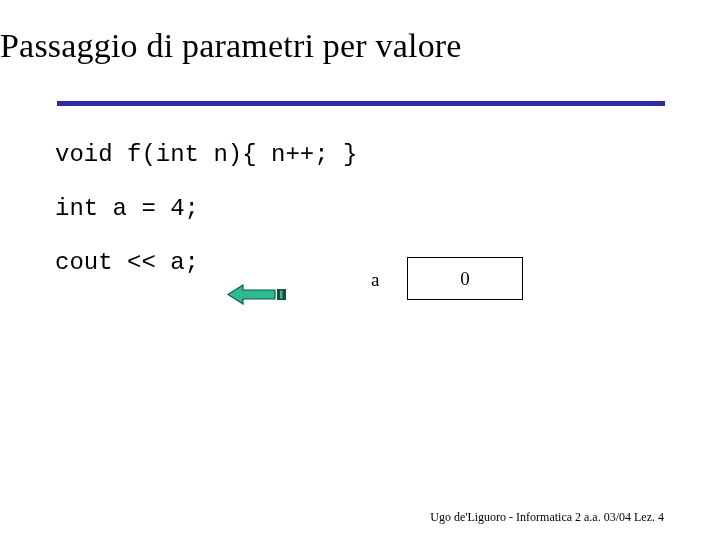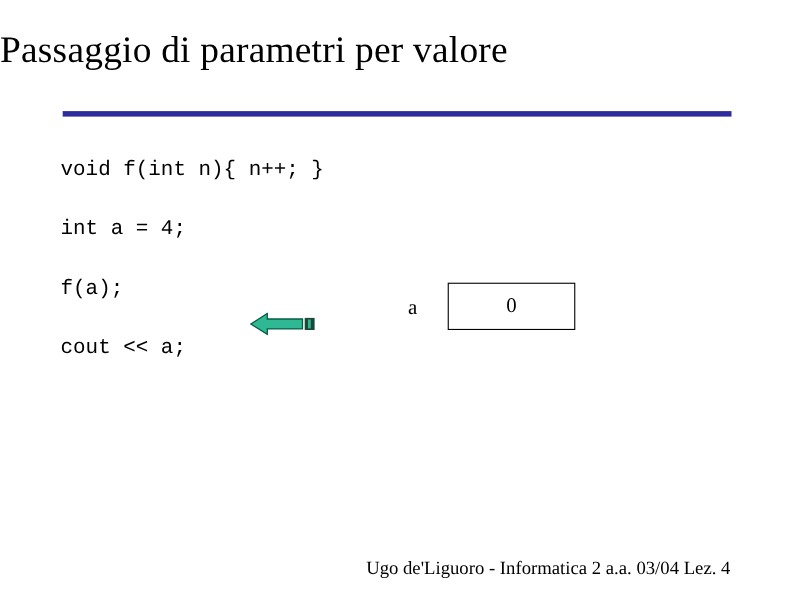--- a/index.html
+++ b/index.html
@@ -44,21 +44,21 @@
     height: 5px;
     background: #2d2d9e;
   }
 
   
   .code-block {
     position: absolute;
     left: 55px;
     top: 141px;
     font-family: "Liberation Mono", "DejaVu Sans Mono", monospace;
-    font-size: 19px;
+    font-size: 24px;
     color: #000000;
   }
   .code-line {
     height: 27px;
     line-height: 27px;
     white-space: pre;
     margin-bottom: 27px;
   }
   .code-line:last-child {
     margin-bottom: 1px;
@@ -106,40 +106,39 @@
     font-size: 19px;
     color: #000000;
   }
 
   
   .footer {
     position: absolute;
     right: 56px;
     bottom: 16px;
     font-family: "Liberation Serif", serif;
-    font-size: 17px;
+    font-size: 12px;
     line-height: 14px;
     color: #000000;
     white-space: nowrap;
     text-align: center;
   }
 </style>
 </head>
 <body>
 
 <div class="slide">
 
   <div class="slide-title">Passaggio di parametri per valore</div>
 
   <div class="title-rule"></div>
 
   <div class="code-block">
     <div class="code-line">void f(int n){ n++; }</div>
     <div class="code-line">int a = 4;</div>
-    <div class="code-line">f(a);</div>
     <div class="code-line">cout &lt;&lt; a;</div>
   </div>
 
   <div class="arrow-wrap">
     <svg width="62" height="21" viewBox="0 0 62 21" xmlns="http://www.w3.org/2000/svg">
       <polygon points="1,10.5 16,1 16,6 48,6 48,15 16,15 16,20" fill="#2eb894" stroke="#0a5c45" stroke-width="1.2" stroke-linejoin="miter"></polygon>
       <rect x="50" y="5" width="9" height="11" fill="#1a4a37"></rect>
       <rect x="53" y="6.5" width="2.5" height="8" fill="#2eb894"></rect>
     </svg>
   </div>

